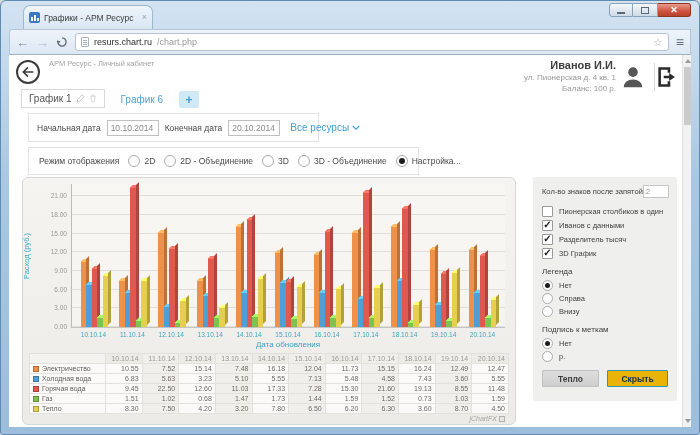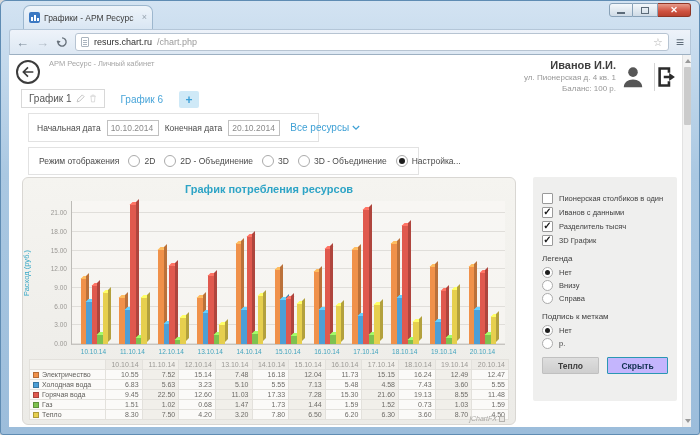--- a/index.html
+++ b/index.html
@@ -129,21 +129,21 @@
   .clab { font-size:7.5px; color:#3f3f3f; white-space:nowrap; }
   .seclab { font-size:8px; color:#3f3f3f; margin-top:7px; margin-bottom:3px; }
   .rrow { display:flex; align-items:center; gap:6px; height:13px; }
   .rrow .radio { width:11px; height:11px; flex:0 0 11px; }
   .rrow .radio .dot { width:5px; height:5px; }
   .rlab { font-size:7.5px; color:#3f3f3f; }
   .btnrow { display:flex; gap:8px; margin-top:7px; }
   .btn { height:17px; font-size:8.5px; font-weight:bold; font-family:"Liberation Sans",sans-serif;
     display:flex; align-items:center; justify-content:center; border-radius:1px; }
   .btn.reset { width:58px; background:linear-gradient(#dedede,#cecece); border:1px solid #c0c0c0; color:#3d3d3d; }
-  .btn.hide { width:62px; background:#c4b5fd; border:1px solid #2a97b3; color:#10304f; }
+  .btn.hide { width:62px; background:#eab308; border:1px solid #2a97b3; color:#10304f; }
 </style>
 </head>
 <body>
 
 <div class="window">
 
   <div class="btab">
     <span class="favicon">
         <i style="left:2px;height:4px;"></i>
         <i style="left:5px;height:6px;"></i>
@@ -255,21 +255,20 @@
           <span class="opt">
             <span class="radio">
               <span class="dot"></span>
             </span>
             <span class="olab">Настройка...</span>
           </span>
         </span>
     </div>
 
     <div class="chartpanel">
-      <div class="ctitle">График потребления ресурсов</div>
       <div class="plotwrap">
         <div class="yaxis">
             <div class="ytick" style="bottom: calc(0% - 3px);">0.00</div>
             <div class="ytick" style="bottom: calc(13.0435% - 3px);">3.00</div>
             <div class="ytick" style="bottom: calc(26.087% - 3px);">6.00</div>
             <div class="ytick" style="bottom: calc(39.1304% - 3px);">9.00</div>
             <div class="ytick" style="bottom: calc(52.1739% - 3px);">12.00</div>
             <div class="ytick" style="bottom: calc(65.2174% - 3px);">15.00</div>
             <div class="ytick" style="bottom: calc(78.2609% - 3px);">18.00</div>
             <div class="ytick" style="bottom: calc(91.3043% - 3px);">21.00</div>
@@ -369,20 +368,21 @@
           <span class="xtick">12.10.14</span>
           <span class="xtick">13.10.14</span>
           <span class="xtick">14.10.14</span>
           <span class="xtick">15.10.14</span>
           <span class="xtick">16.10.14</span>
           <span class="xtick">17.10.14</span>
           <span class="xtick">18.10.14</span>
           <span class="xtick">19.10.14</span>
           <span class="xtick">20.10.14</span>
         </div>
+      <div class="xlab">Дата обновления</div>
       <table class="dtable">
         <thead>
             <tr>
               <th class="corner"></th>
               <th class="dh">10.10.14</th>
               <th class="dh alt">11.10.14</th>
               <th class="dh">12.10.14</th>
               <th class="dh alt">13.10.14</th>
               <th class="dh">14.10.14</th>
               <th class="dh alt">15.10.14</th>
@@ -465,20 +465,24 @@
               <td class="vcell">4.50</td>
             </tr>
           </tbody>
       </table>
       <div class="watermark">
         <span>jChartFX</span><span class="wmicon"></span>
       </div>
     </div>
 
     <div class="settings">
+      <div class="decrow">
+        <span class="declab">Кол-во знаков после запятой</span>
+        <input class="decinput" value="2" style="">
+      </div>
       <div class="checks">
           <div class="crow">
             <span class="cbox"></span>
             <span class="clab">Пионерская столбиков в один</span>
           </div>
           <div class="crow">
             <span class="cbox">✓</span>
             <span class="clab">Иванов с данными</span>
           </div>
           <div class="crow">
@@ -493,25 +497,25 @@
       <div class="seclab">Легенда</div>
       <div>
           <div class="rrow">
             <span class="radio">
               <span class="dot"></span>
             </span>
             <span class="rlab">Нет</span>
           </div>
           <div class="rrow">
             <span class="radio"></span>
+            <span class="rlab">Справа</span>
+          </div>
+          <div class="rrow">
+            <span class="radio"></span>
             <span class="rlab">Внизу</span>
-          </div>
-          <div class="rrow">
-            <span class="radio"></span>
-            <span class="rlab">Справа</span>
           </div>
         </div>
       <div class="seclab">Подпись к меткам</div>
       <div>
           <div class="rrow">
             <span class="radio">
               <span class="dot"></span>
             </span>
             <span class="rlab">Нет</span>
           </div>

